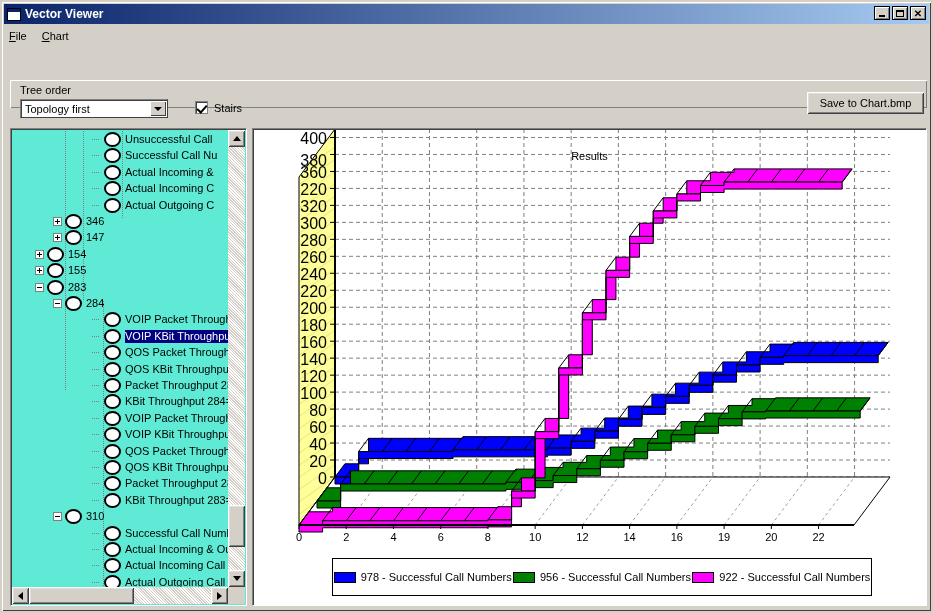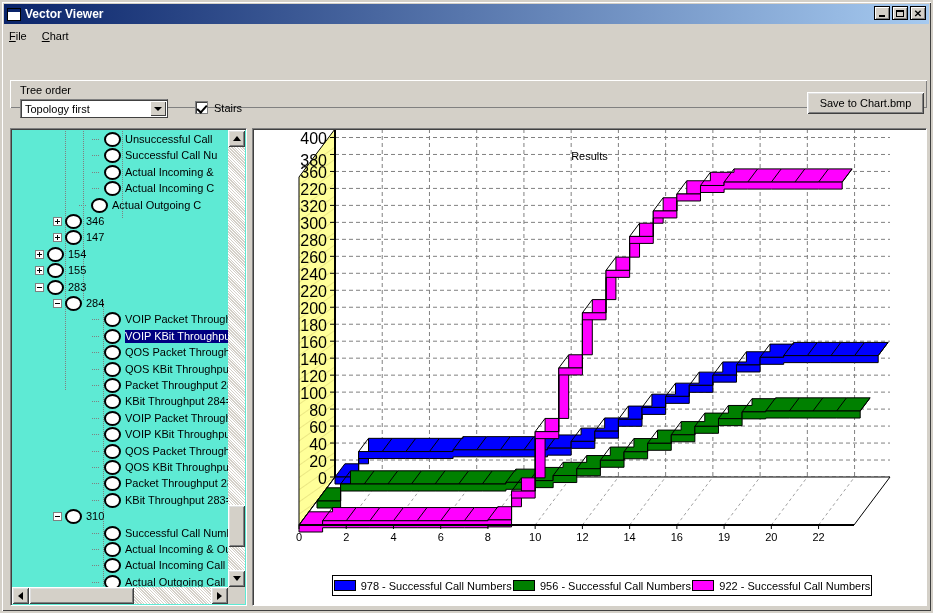--- a/index.html
+++ b/index.html
@@ -186,21 +186,21 @@
   }
   .chartarea{position:absolute;left:1px;top:1px;width:671px;height:474px;overflow:hidden;}
   .charttitle{
     position:absolute;left:0;top:20px;width:671px;text-align:center;font-size:11px;
   }
   .ytick{
     position:absolute;text-align:right;font-size:16px;width:30px;
   }
   .xtick{position:absolute;text-align:center;font-size:11px;width:24px;}
   .legendbox{
-    position:absolute;left:78px;bottom:8px;width:540px;height:21px;
+    position:absolute;left:78px;bottom:8px;width:540px;height:38px;
     background:#ffffff;border:1px solid #000;box-sizing:border-box;
     display:flex;align-items:center;justify-content:space-around;
   }
   .leg-item{display:flex;align-items:center;font-size:11px;}
   .leg-sw{
     width:22px;height:11px;border:1px solid #000;margin-right:5px;box-sizing:border-box;flex:none;
   }
 </style>
 </head>
 <body>
@@ -267,21 +267,21 @@
           <span style="width: 4px; flex: 0 0 auto;"></span>
           <span class="tnode"></span>
           <span class="tlabel">Actual Incoming &amp;</span>
         </div>
         <div class="trow" style="top: 49.2px; left: 79px;">
           <span class="tdots"></span>
           <span style="width: 4px; flex: 0 0 auto;"></span>
           <span class="tnode"></span>
           <span class="tlabel">Actual Incoming C</span>
         </div>
-        <div class="trow" style="top: 65.6px; left: 66px; align-items: center;">
+        <div class="trow" style="top: 65.6px; left: 79px; align-items: center;">
           <span class="tdots"></span>
           <span style="width: 4px; flex: 0 0 auto;"></span>
           <span class="tnode"></span>
           <span class="tlabel">Actual Outgoing C</span>
         </div>
         <div class="trow" style="top: 82px; left: 40px;">
           <span class="texp plus"></span>
           <span class="tnode"></span>
           <span class="tlabel">346</span>
         </div>

